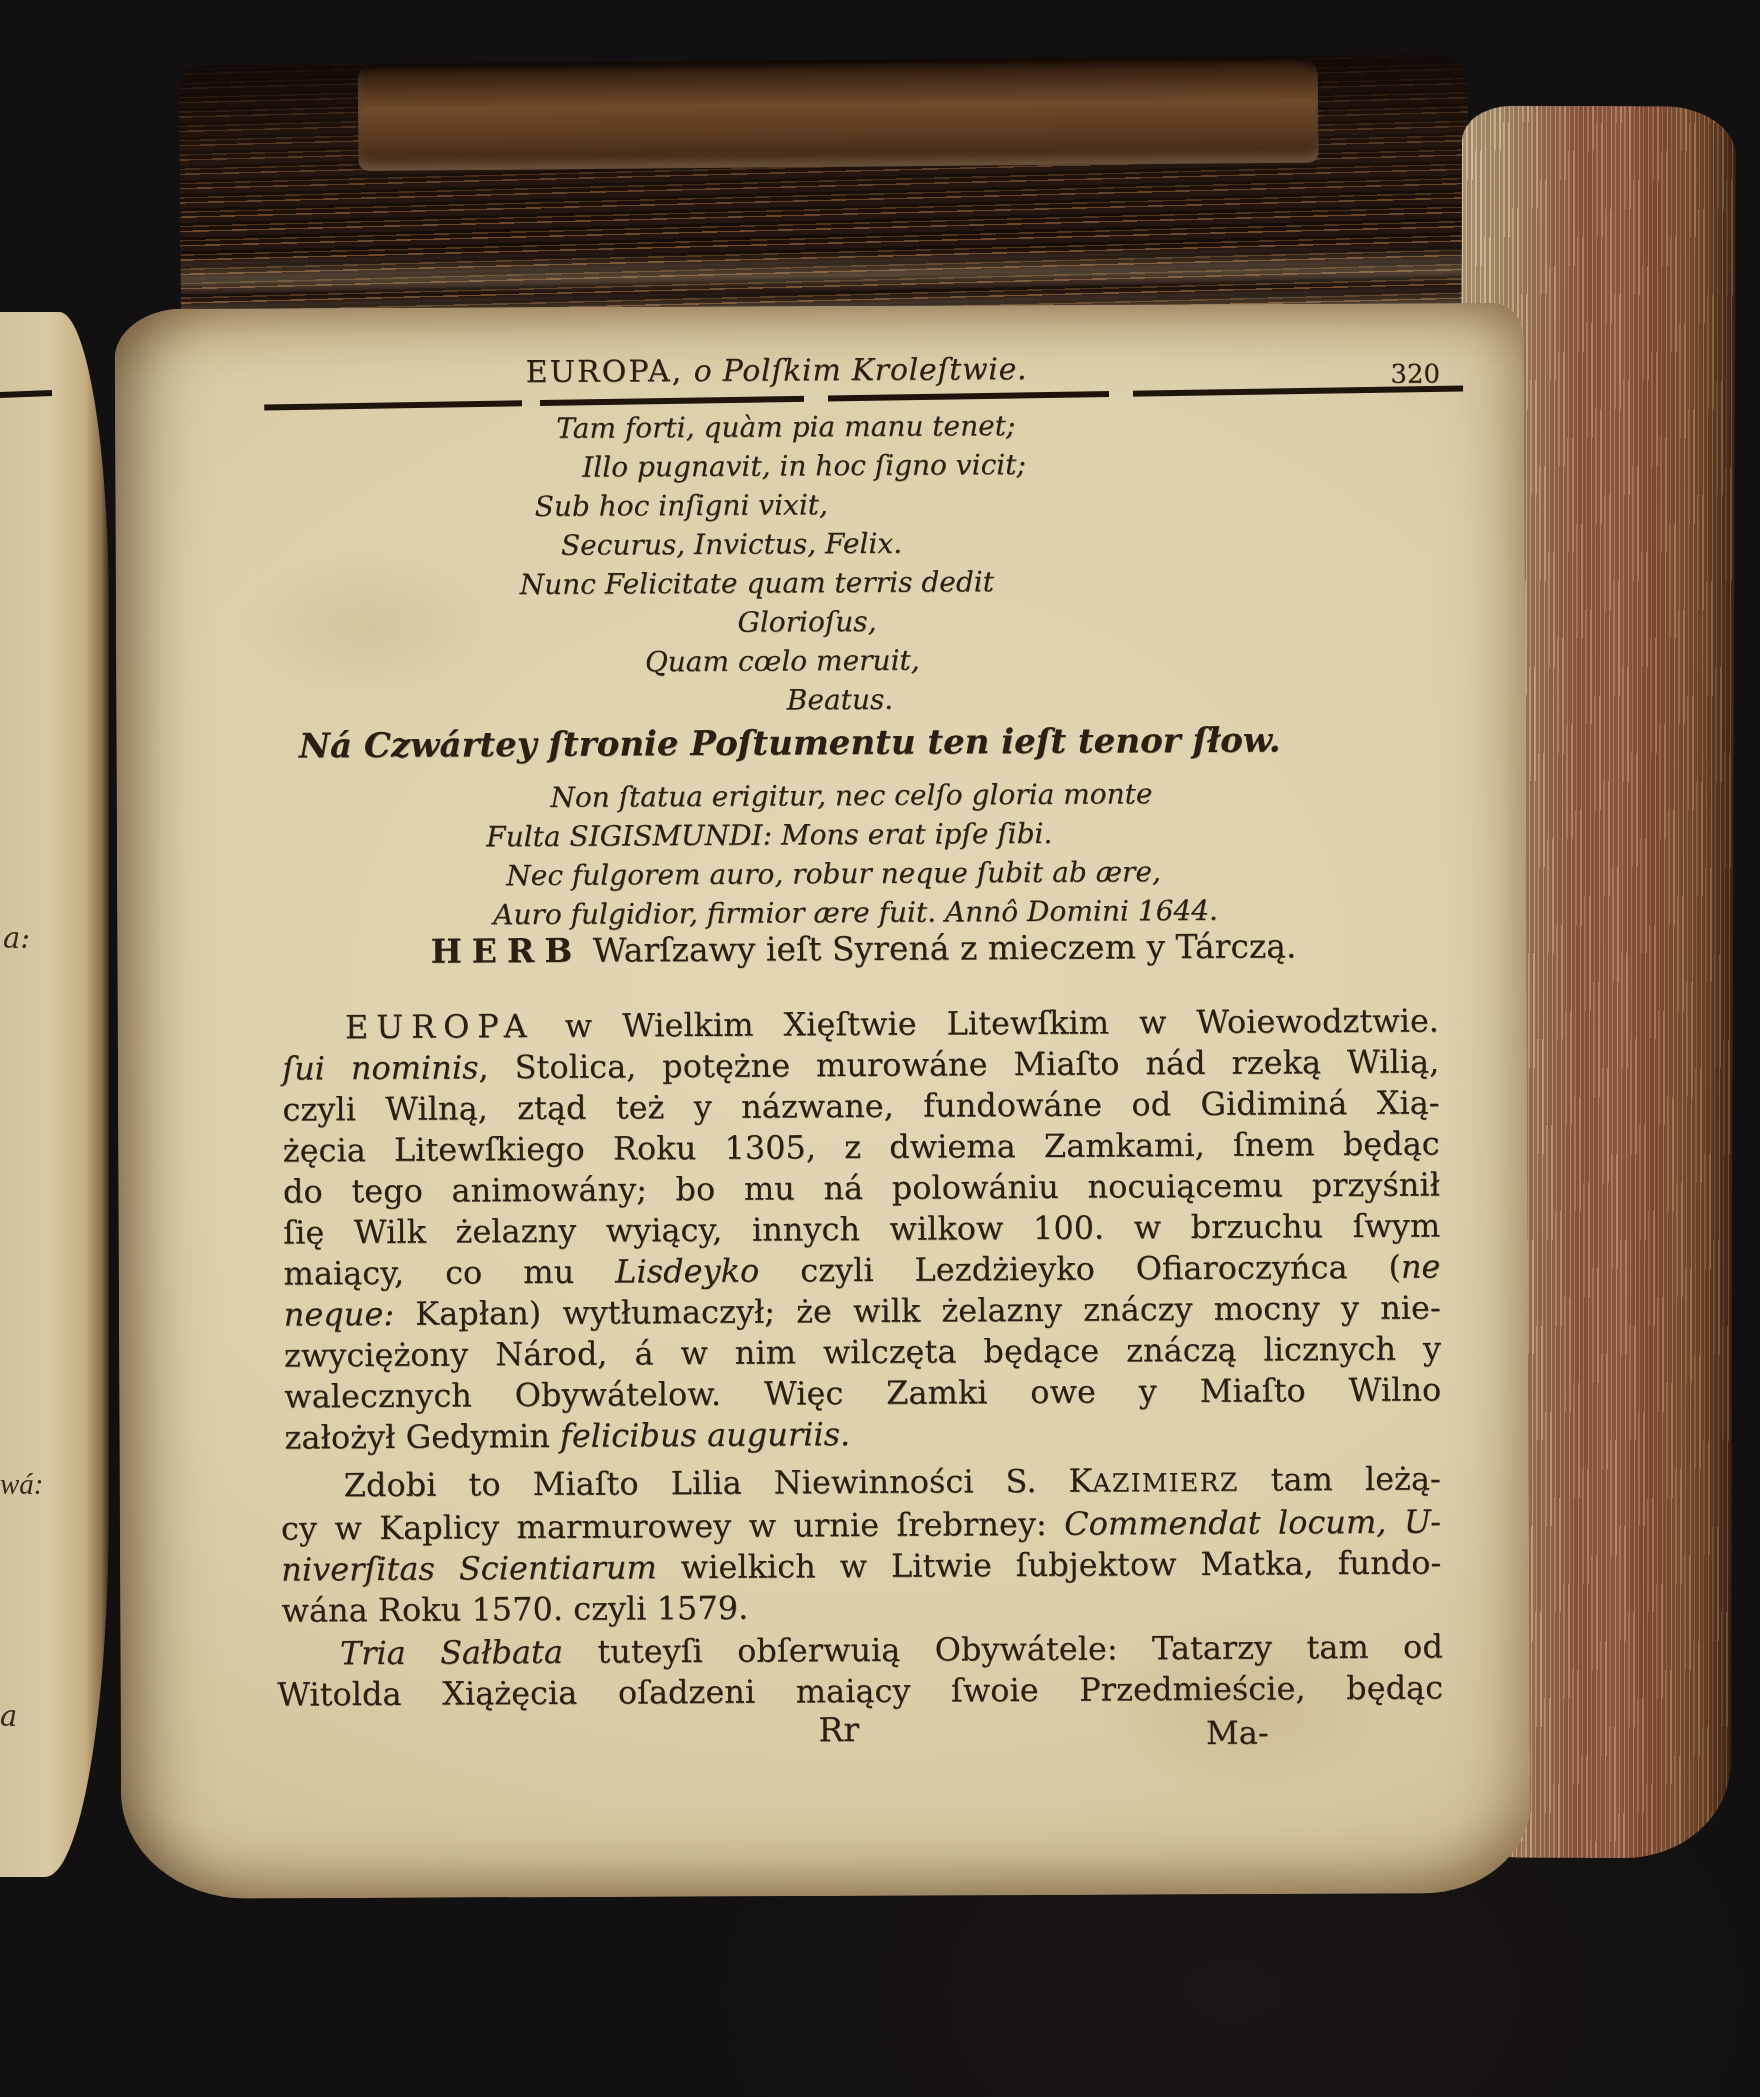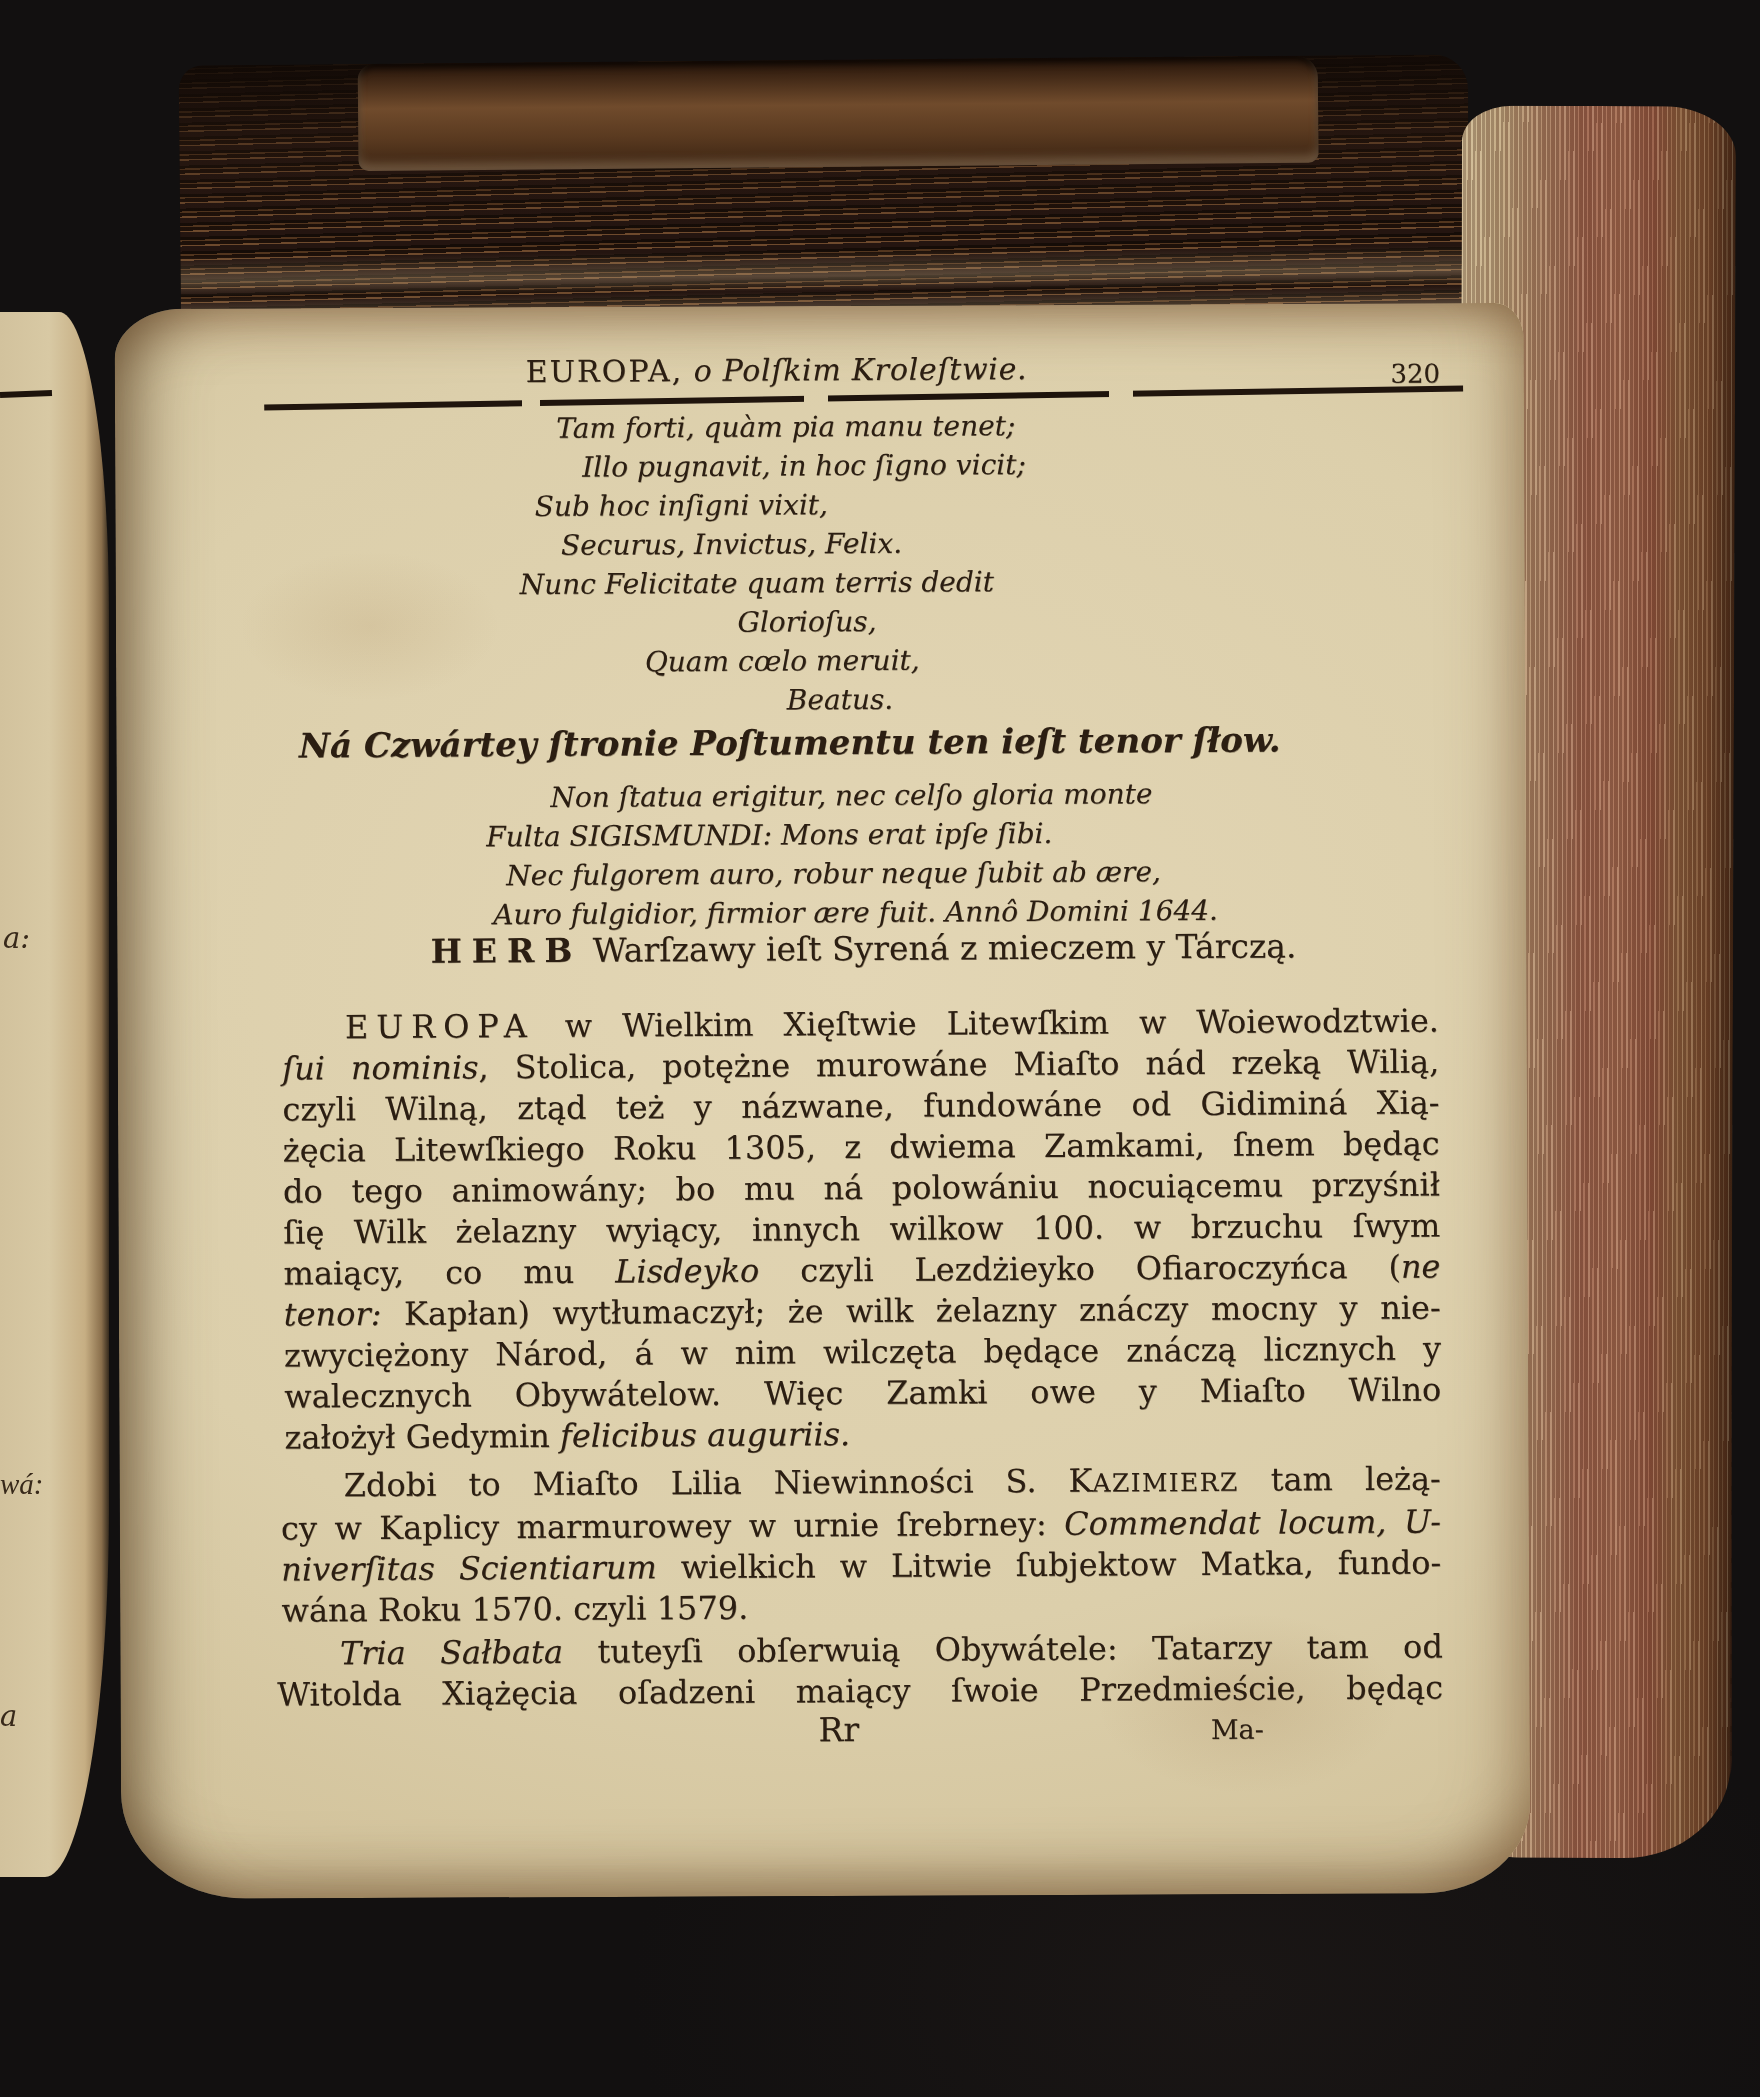--- a/index.html
+++ b/index.html
@@ -99,21 +99,21 @@
   .para{font-size:32px;line-height:41px;}
   .para .line{text-align:justify;text-align-last:justify;}
   .para .line:first-child{text-indent:63px;}
   .para.no-last-justify .line:last-child{text-align-last:left;}
   .wilno{left:278px;top:1004px;width:1157px;}
   .zdobi{left:274px;top:1462px;width:1160px;}
   .tria{left:269px;top:1630px;width:1166px;}
 
   .sig{left:276px;top:1710px;width:1159px;text-align:center;font-size:33px;
     transform:translateX(-25px);}
-  .catch{left:1166px;top:1716px;width:126px;text-align:center;font-size:27px;}
+  .catch{left:1166px;top:1716px;width:126px;text-align:center;font-size:32px;}
 
   .it{font-style:italic;}
   .sc{font-size:0.78em;letter-spacing:1.4px;}
   .lsp{letter-spacing:7.9px;}
 </style>
 </head>
 <body>
 
 <div id="canvas">
 
@@ -166,21 +166,21 @@
     </div>
 
     <div class="abs para no-last-justify wilno">
         <div class="line"><span class="lsp">EUROPA</span><span> w Wielkim Xięſtwie Litewſkim w Woiewodztwie.</span></div>
         <div class="line"><span class="it">ſui nominis</span><span>, Stolica, potężne murowáne Miaſto nád rzeką Wilią,</span></div>
         <div class="line"><span>czyli Wilną, ztąd też y názwane, fundowáne od Gidiminá Xią-</span></div>
         <div class="line"><span>żęcia Litewſkiego Roku 1305, z dwiema Zamkami, ſnem będąc</span></div>
         <div class="line"><span>do tego animowány; bo mu ná polowániu nocuiącemu przyśnił</span></div>
         <div class="line"><span>ſię Wilk żelazny wyiący, innych wilkow 100. w brzuchu ſwym</span></div>
         <div class="line"><span>maiący, co mu </span><span class="it">Lisdeyko</span><span> czyli Lezdżieyko Ofiaroczyńca (</span><span class="it">ne</span></div>
-        <div class="line"><span class="it">tenor:</span><span> Kapłan) wytłumaczył; że wilk żelazny znáczy mocny y nie-</span></div>
+        <div class="line"><span class="it">neque:</span><span> Kapłan) wytłumaczył; że wilk żelazny znáczy mocny y nie-</span></div>
         <div class="line"><span>zwyciężony Národ, á w nim wilczęta będące znáczą licznych y</span></div>
         <div class="line"><span>walecznych Obywátelow.  Więc Zamki owe y Miaſto Wilno</span></div>
         <div class="line"><span>założył Gedymin </span><span class="it">felicibus auguriis.</span></div>
       </div>
 
     <div class="abs para no-last-justify zdobi">
         <div class="line"><span>Zdobi to Miaſto Lilia Niewinności S. K</span><span class="sc">AZIMIERZ</span><span> tam leżą-</span></div>
         <div class="line"><span>cy w Kaplicy marmurowey w urnie ſrebrney: </span><span class="it">Commendat locum, U-</span></div>
         <div class="line"><span class="it">niverſitas Scientiarum</span><span> wielkich w Litwie ſubjektow Matka, fundo-</span></div>
         <div class="line"><span>wána Roku 1570. czyli 1579.</span></div>

